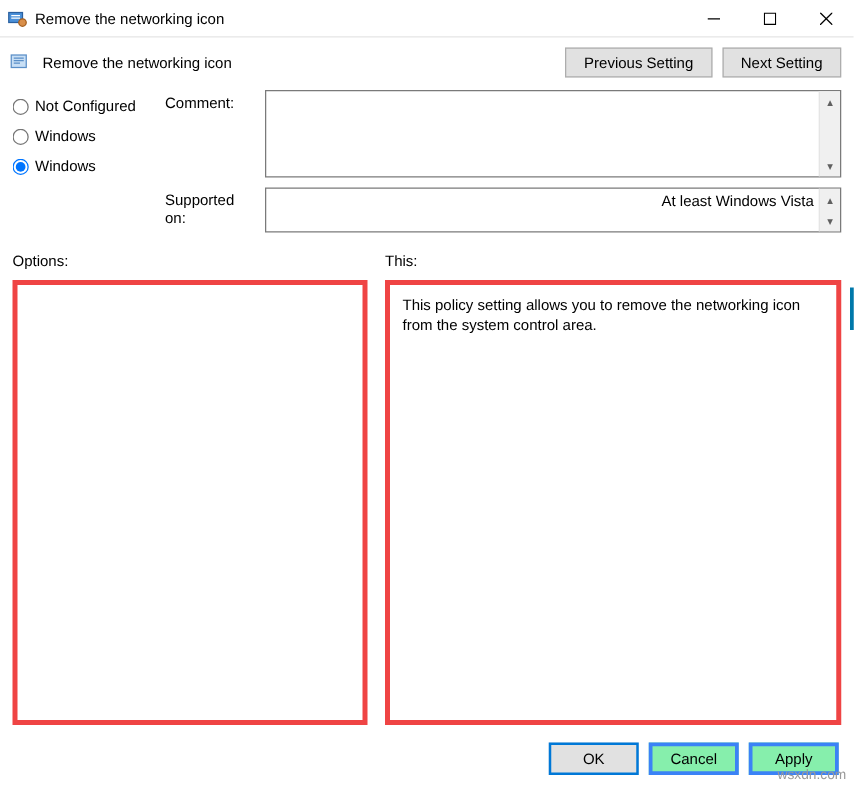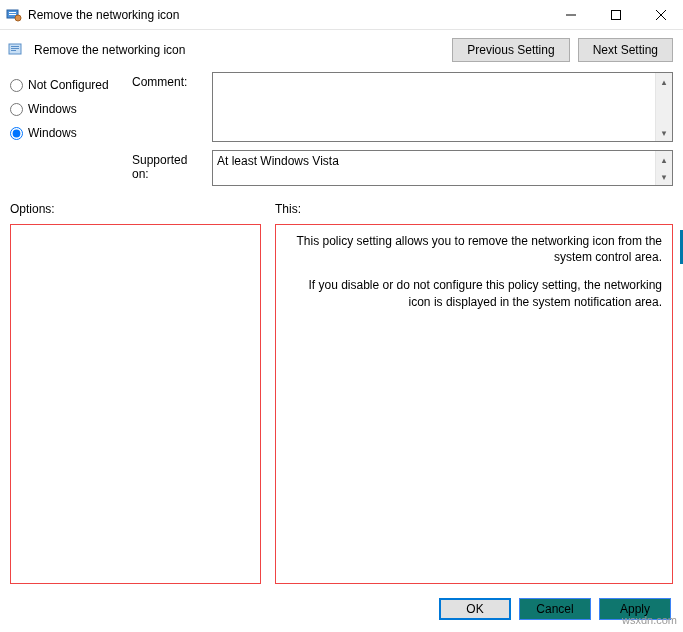--- a/index.html
+++ b/index.html
@@ -137,60 +137,59 @@
     .scroll-arrows .arr {
       height: 17px;
       display: flex;
       align-items: center;
       justify-content: center;
       color: #606060;
       font-size: 9px;
       cursor: pointer;
     }
     .comment-box { height: 70px; }
-    .support-box { height: 36px; }
+    .support-box { height: 36px; text-align: right; }
     .lower-area {
       display: flex;
       padding: 16px 10px 4px 10px;
       gap: 14px;
     }
     .col-heading {
       padding: 0 0 6px 0;
     }
     .panel-left {
-      width: 251px;
+      width: 284px;
       display: flex;
       flex-direction: column;
     }
     .panel-right {
       flex: 1;
       display: flex;
       flex-direction: column;
     }
     .big-box {
       flex: 1;
-      border: 1px solid #ef4444;
+      border: 4px solid #ef4444;
       background: #fff;
       padding: 8px 10px;
       line-height: 1.35;
       overflow: hidden;
-      text-align: right;
     }
     .big-box p { margin: 0 0 12px 0; }
     .footer {
       display: flex;
       justify-content: flex-end;
       gap: 8px;
       padding: 10px 12px 12px 10px;
     }
     .footer-btn {
       min-width: 72px;
       padding: 3px 12px;
-      background: #0f766e;
-      border: 1px solid #3b82f6;
+      background: #86efac;
+      border: 3px solid #3b82f6;
       text-align: center;
       cursor: pointer;
     }
     .footer-btn.primary {
       border: 2px solid #0078d7;
       background: #e1e1e1;
       padding: 2px 12px;
       text-align: center;
     }
     .watermark {
@@ -306,21 +305,20 @@
 
   <div class="lower-area" style="flex:1; flex-direction: row; min-height:0;">
     <div class="panel-left">
       <div class="col-heading">Options:</div>
       <div class="big-box"></div>
     </div>
     <div class="panel-right">
       <div class="col-heading">This:</div>
       <div class="big-box">
         <p>This policy setting allows you to remove the networking icon from the system control area.</p>
-        <p>If you disable or do not configure this policy setting, the networking icon is displayed in the system notification area.</p>
       </div>
     </div>
   </div>
 
   <div class="footer">
     <button class="footer-btn primary">OK</button>
     <button class="footer-btn">Cancel</button>
     <button class="footer-btn">Apply</button>
   </div>
 

